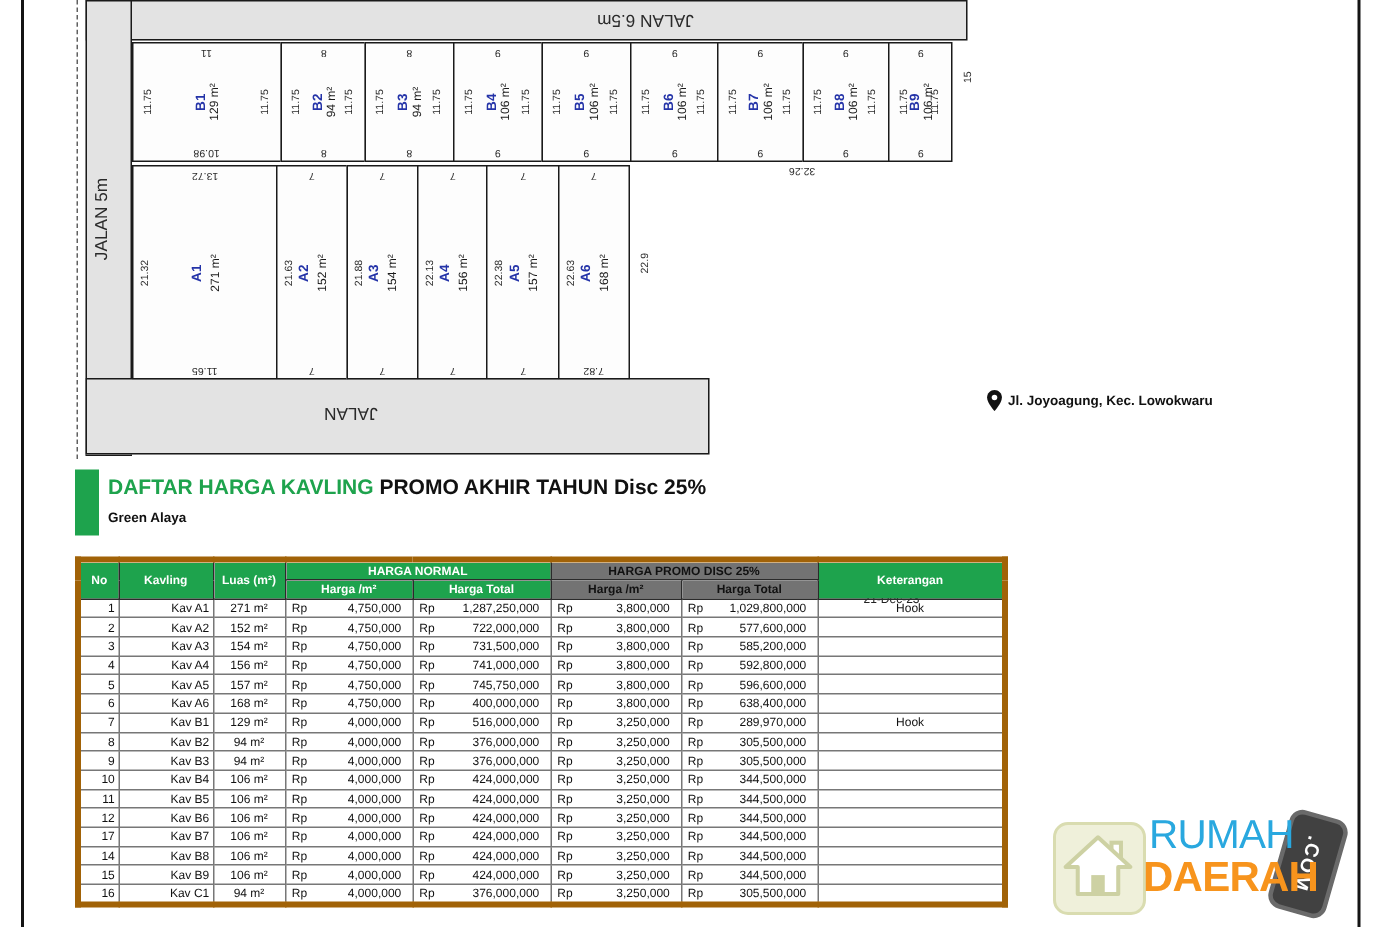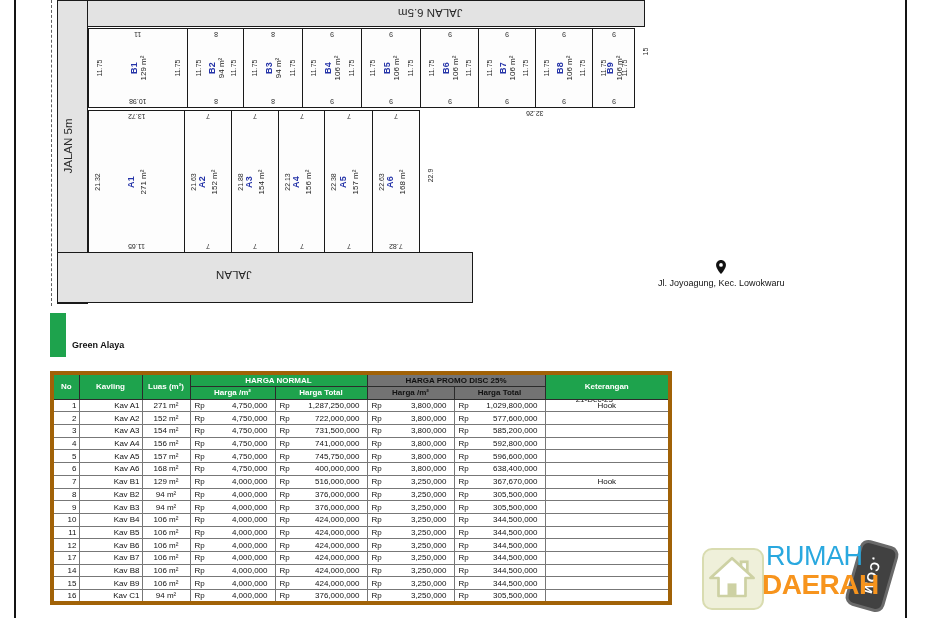--- a/index.html
+++ b/index.html
@@ -26,21 +26,21 @@
   .a-row .vleft{left:8px;}
   .vcenter{position:absolute;left:50%;top:50%;transform:translate(-50%,-50%) rotate(-90deg);text-align:center;}
   .pname{font-weight:bold;font-size:9px;line-height:10px;color:#2433a8;letter-spacing:.3px;white-space:nowrap;}
   .parea{font-size:8px;line-height:9px;color:#1a1a1a;white-space:nowrap;}
   .a-row .pname{margin-bottom:3px;}
   .vfree{position:absolute;font-size:7px;color:#2a2a2a;white-space:nowrap;transform:rotate(-90deg);}
   .hfree{position:absolute;font-size:7px;color:#2a2a2a;text-align:center;}
   .hfree span{display:inline-block;transform:rotate(180deg);}
   
   .loc{position:absolute;left:658px;top:260px;display:flex;align-items:center;gap:4px;
-       font-size:9px;font-weight:400;color:#111;flex-direction:column;}
+       font-size:9px;font-weight:700;color:#111;}
   
   .accent{position:absolute;left:50px;top:313px;width:16px;height:44px;background:#1EA34D;}
   .title{position:absolute;left:72px;top:316px;font-size:14px;font-weight:bold;white-space:nowrap;}
   .title .g{color:#1EA34D;} .title .k{color:#111;}
   .project{position:absolute;left:72px;top:340px;font-size:9px;font-weight:bold;color:#111;}
   .date{position:absolute;left:450px;top:347px;width:163px;text-align:right;font-size:8px;color:#222;margin-top:48px;}
   
   table.price{position:absolute;left:50px;top:371px;width:618px;border-collapse:collapse;
        table-layout:fixed;font-size:8px;border:4px solid #a16207;}
   table.price th,table.price td{box-sizing:border-box;overflow:hidden;white-space:nowrap;
@@ -245,20 +245,24 @@
 
   <div class="loc">
     <svg width="10" height="14" viewBox="0 0 24 34">
       <path d="M12 0C5.4 0 0 5.4 0 12c0 9 12 22 12 22s12-13 12-22C24 5.4 18.6 0 12 0z" fill="#111"></path>
       <circle cx="12" cy="12" r="4.5" fill="#fff"></circle>
     </svg>
     <span>Jl. Joyoagung, Kec. Lowokwaru</span>
   </div>
 
   <div class="accent"></div>
+  <div class="title">
+    <span class="g">DAFTAR HARGA KAVLING</span>
+    <span class="k">PROMO AKHIR TAHUN Disc 25%</span>
+  </div>
   <div class="project">Green Alaya</div>
   <div class="date">21-Dec-23</div>
 
   <table class="price">
     <colgroup>
       <col style="width:27px">
         <col style="width:63px">
         <col style="width:48px">
       <col style="width:85px">
         <col style="width:92px">
@@ -481,21 +485,21 @@
           </td>
           <td class="c-money">
             <div class="mflex">
               <span class="rp">Rp</span>
               <span class="amt">3,250,000</span>
             </div>
           </td>
           <td class="c-money">
             <div class="mflex">
               <span class="rp">Rp</span>
-              <span class="amt">367,670,000</span>
+              <span class="amt">289,970,000</span>
             </div>
           </td>
           <td class="c-ket">Hook</td>
         </tr>
         <tr>
           <td class="c-no">8</td>
           <td class="c-kav">Kav B2</td>
           <td class="c-luas">94 m²</td>
           <td class="c-money">
             <div class="mflex">

